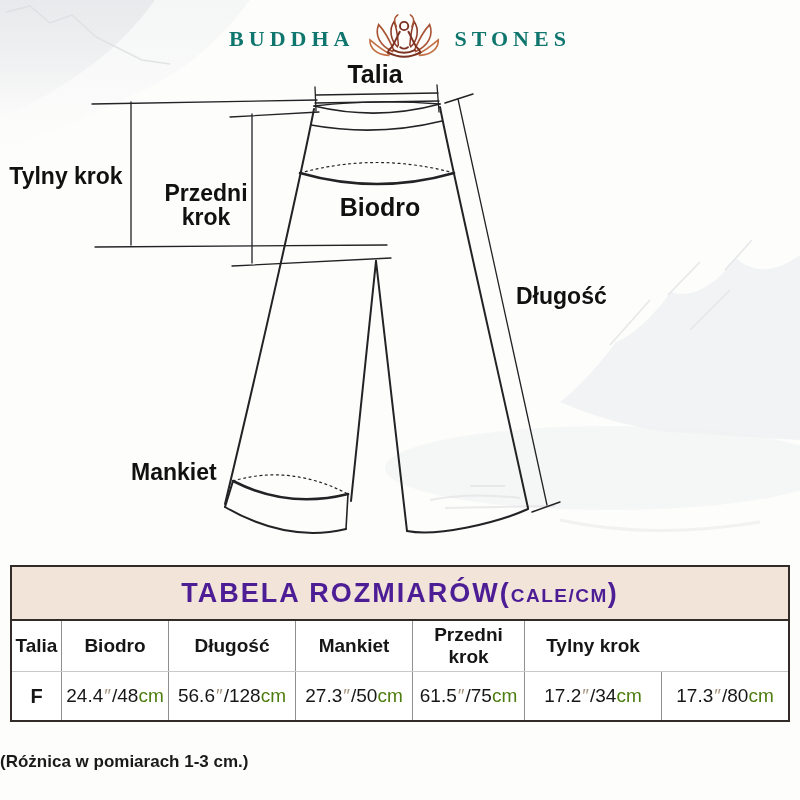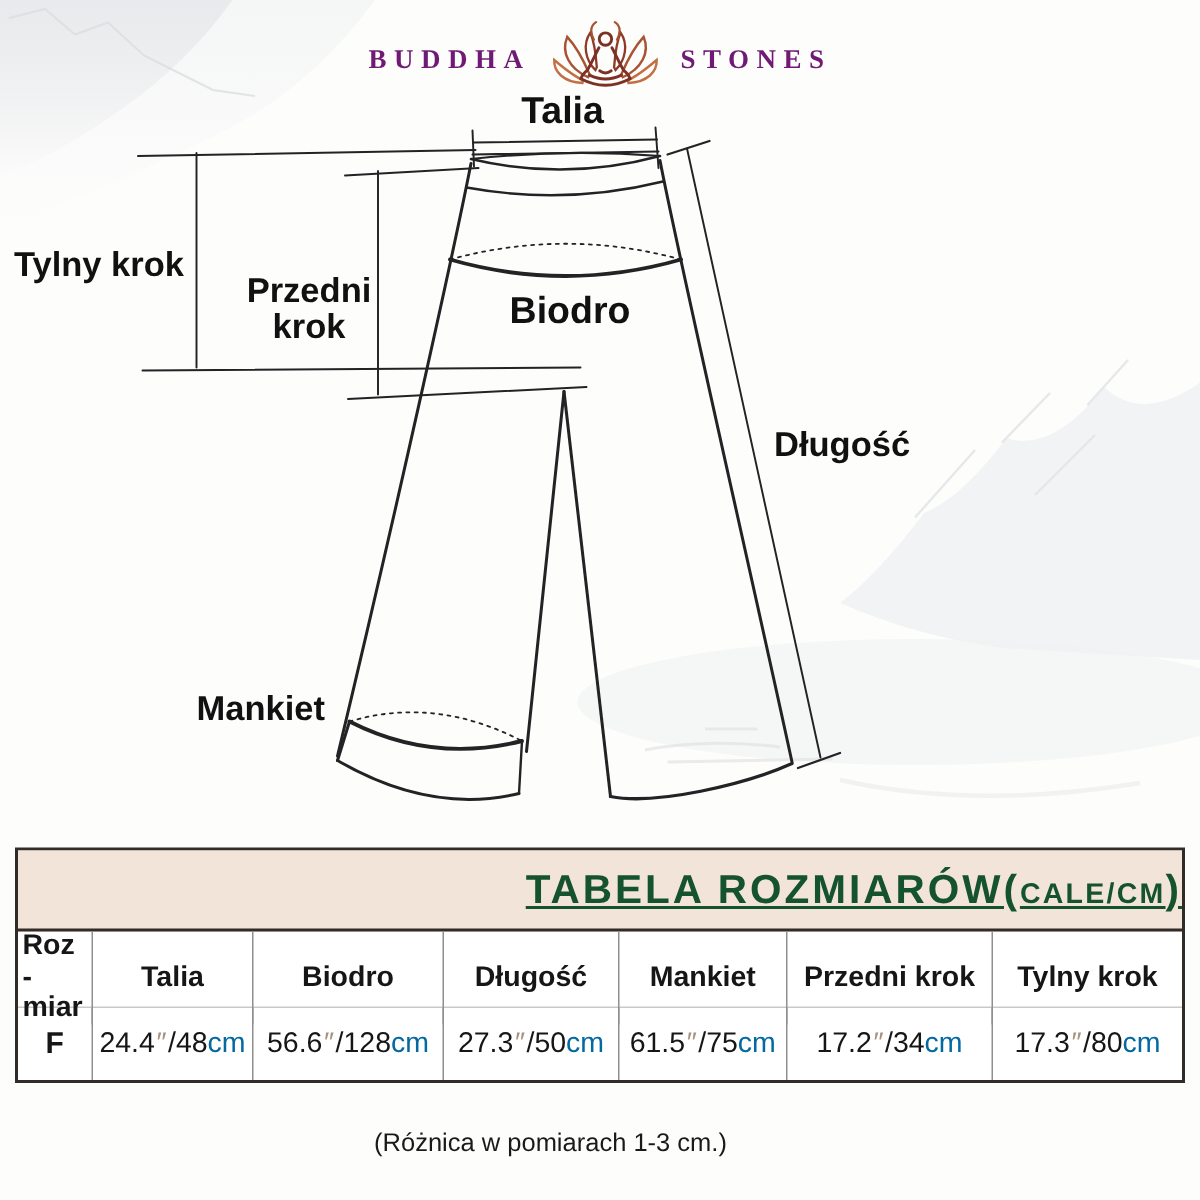--- a/index.html
+++ b/index.html
@@ -11,21 +11,21 @@
   }
   
   #watermark{position:absolute;left:0;top:0;z-index:0;}
   
   .logo{
     position:absolute;top:14px;left:50%;transform:translateX(-50%);
     display:flex;align-items:center;gap:13px;z-index:3;
   }
   .logo-word{
     font-family:"Liberation Serif","DejaVu Serif",serif;
-    font-size:18px;font-weight:700;letter-spacing:5px;color:#701a75;
+    font-size:22px;font-weight:700;letter-spacing:5px;color:#0f766e;
   }
   .lotus{width:74px;height:50px;}
   
   #pants{position:absolute;left:0;top:0;z-index:1;}
   .dlabel{
     position:absolute;z-index:2;font-weight:700;color:#111;
     line-height:1.05;
   }
   .lbl-talia   {left:312px;top:61px; width:126px;text-align:center;font-size:25px;}
   .lbl-tylny   {left:0px;  top:164px;width:132px;text-align:center;font-size:23px;}
@@ -34,42 +34,42 @@
   .lbl-dlugosc {left:516px;top:284px;font-size:23px;}
   .lbl-mankiet {left:131px;top:460px;font-size:23px;}
   
   .size-table{
     position:absolute;left:10px;top:565px;width:780px;z-index:3;
     border:2px solid #332b27;box-sizing:border-box;background:#ffffff;
   }
   .tbl-title{
     height:52px;line-height:52px;background:#f2e4d9;
     border-bottom:2px solid #332b27;
-    text-align:right;color:#14532d;font-weight:700;
-    font-size:27px;letter-spacing:2px;white-space:nowrap;text-decoration:underline;
+    text-align:center;color:#4c1d95;font-weight:700;
+    font-size:27px;letter-spacing:2px;white-space:nowrap;
   }
   .tbl-title .small{font-size:19px;letter-spacing:1.5px;}
   .grid-row{display:grid;grid-template-columns:49px 107px 127px 117px 112px 137px 1fr;}
   .th,.td{
     display:flex;align-items:center;justify-content:center;
     box-sizing:border-box;
   }
   .grid-row > div + div{border-left:1px solid #8f8f8f;}
   .header-row{height:50px;}
   .data-row{height:48px;border-top:1px solid #c9c9c9;}
   .th{font-weight:700;font-size:19px;color:#161616;text-align:center;}
   .th-size{white-space:pre-line;justify-content:flex-start;text-align:left;padding-left:3px;line-height:1.08;}
   .td{font-size:19px;color:#161616;white-space:nowrap;}
   .td-first{font-weight:700;font-size:20px;}
   .inch-mark{color:#a6937f;padding:0 1px;}
-  .unit-cm{color:#0369a1;text-align:right;}
+  .unit-cm{color:#4d7c0f;text-align:right;}
   
   .note{
-    position:absolute;left:0;top:752px;width:734px;text-align:center;
-    font-size:17px;font-weight:400;color:#1a1a1a;z-index:3;
+    position:absolute;left:0;top:752px;width:734px;
+    font-size:17px;font-weight:700;color:#1a1a1a;z-index:3;
   }
 </style>
 </head>
 <body>
 
 <svg id="watermark" width="800" height="800" viewBox="0 0 800 800">
   <defs>
     <linearGradient id="fadeDown" x1="0" y1="0" x2="0" y2="1">
       <stop offset="0" stop-color="#e4e5e8" stop-opacity="0.9"></stop>
       <stop offset="1" stop-color="#e4e5e8" stop-opacity="0"></stop>
@@ -172,22 +172,20 @@
 <div class="dlabel lbl-przedni">Przedni krok</div>
 <div class="dlabel lbl-biodro">Biodro</div>
 <div class="dlabel lbl-dlugosc">Długość</div>
 <div class="dlabel lbl-mankiet">Mankiet</div>
 
 <div class="size-table">
   <div class="tbl-title">
     <span>TABELA ROZMIARÓW(</span><span class="small">CALE/CM</span><span>)</span>
   </div>
   <div class="grid-row header-row">
-      <div class="th th-size">Roz
--miar</div>
       <div class="th">Talia</div>
       <div class="th">Biodro</div>
       <div class="th">Długość</div>
       <div class="th">Mankiet</div>
       <div class="th">Przedni krok</div>
       <div class="th">Tylny krok</div>
     </div>
   <div class="grid-row data-row">
       <div class="td td-first">F</div>
       <div class="td">

